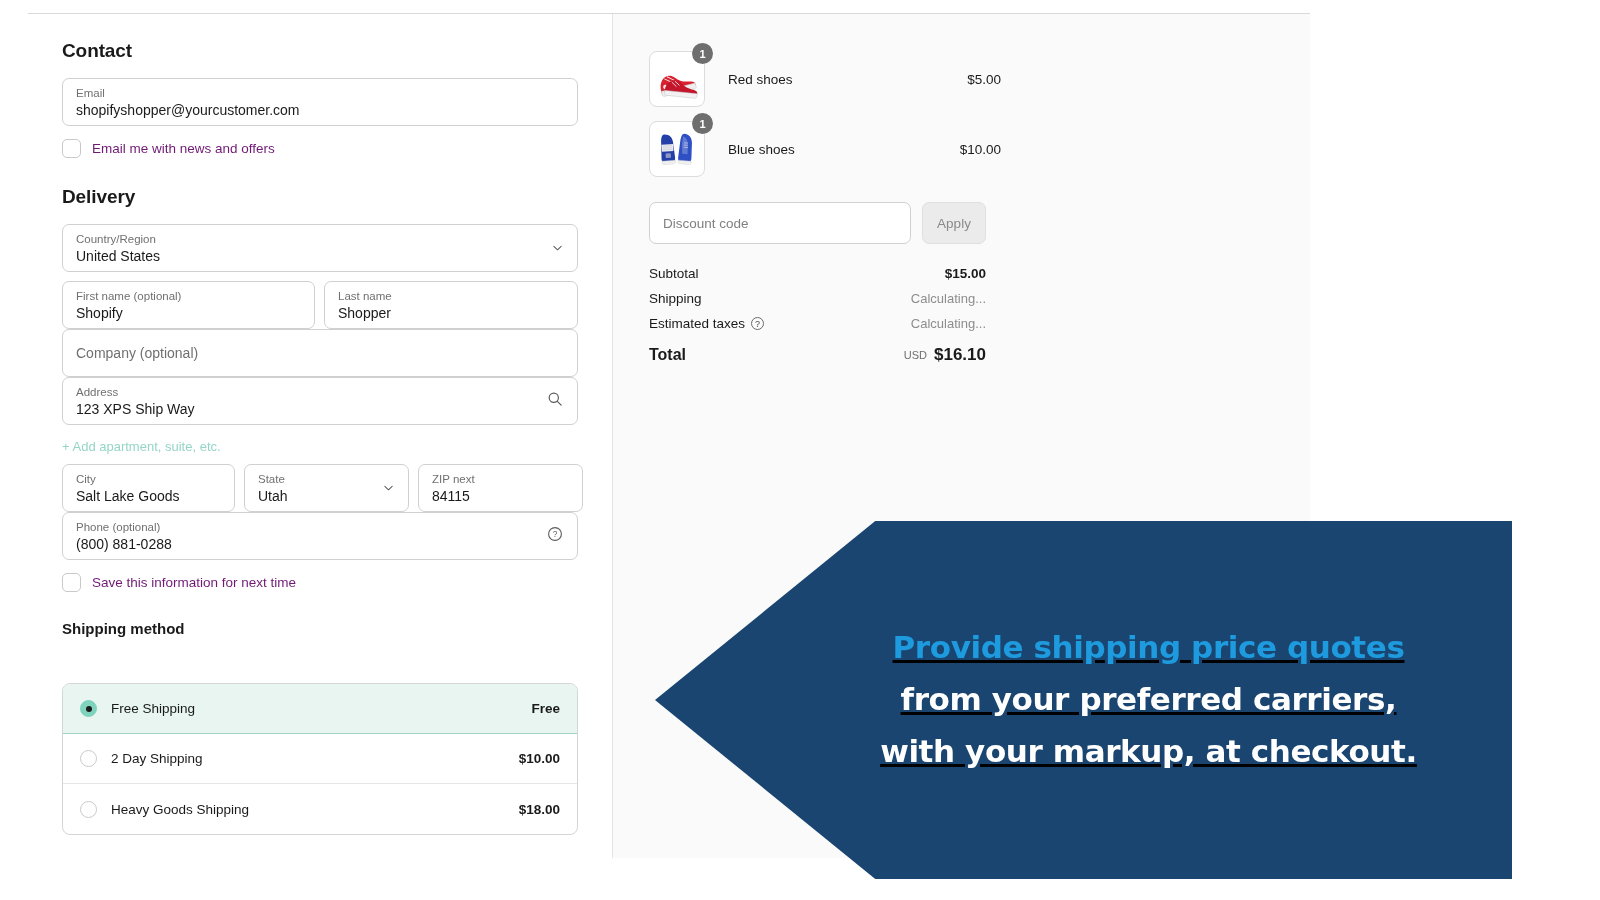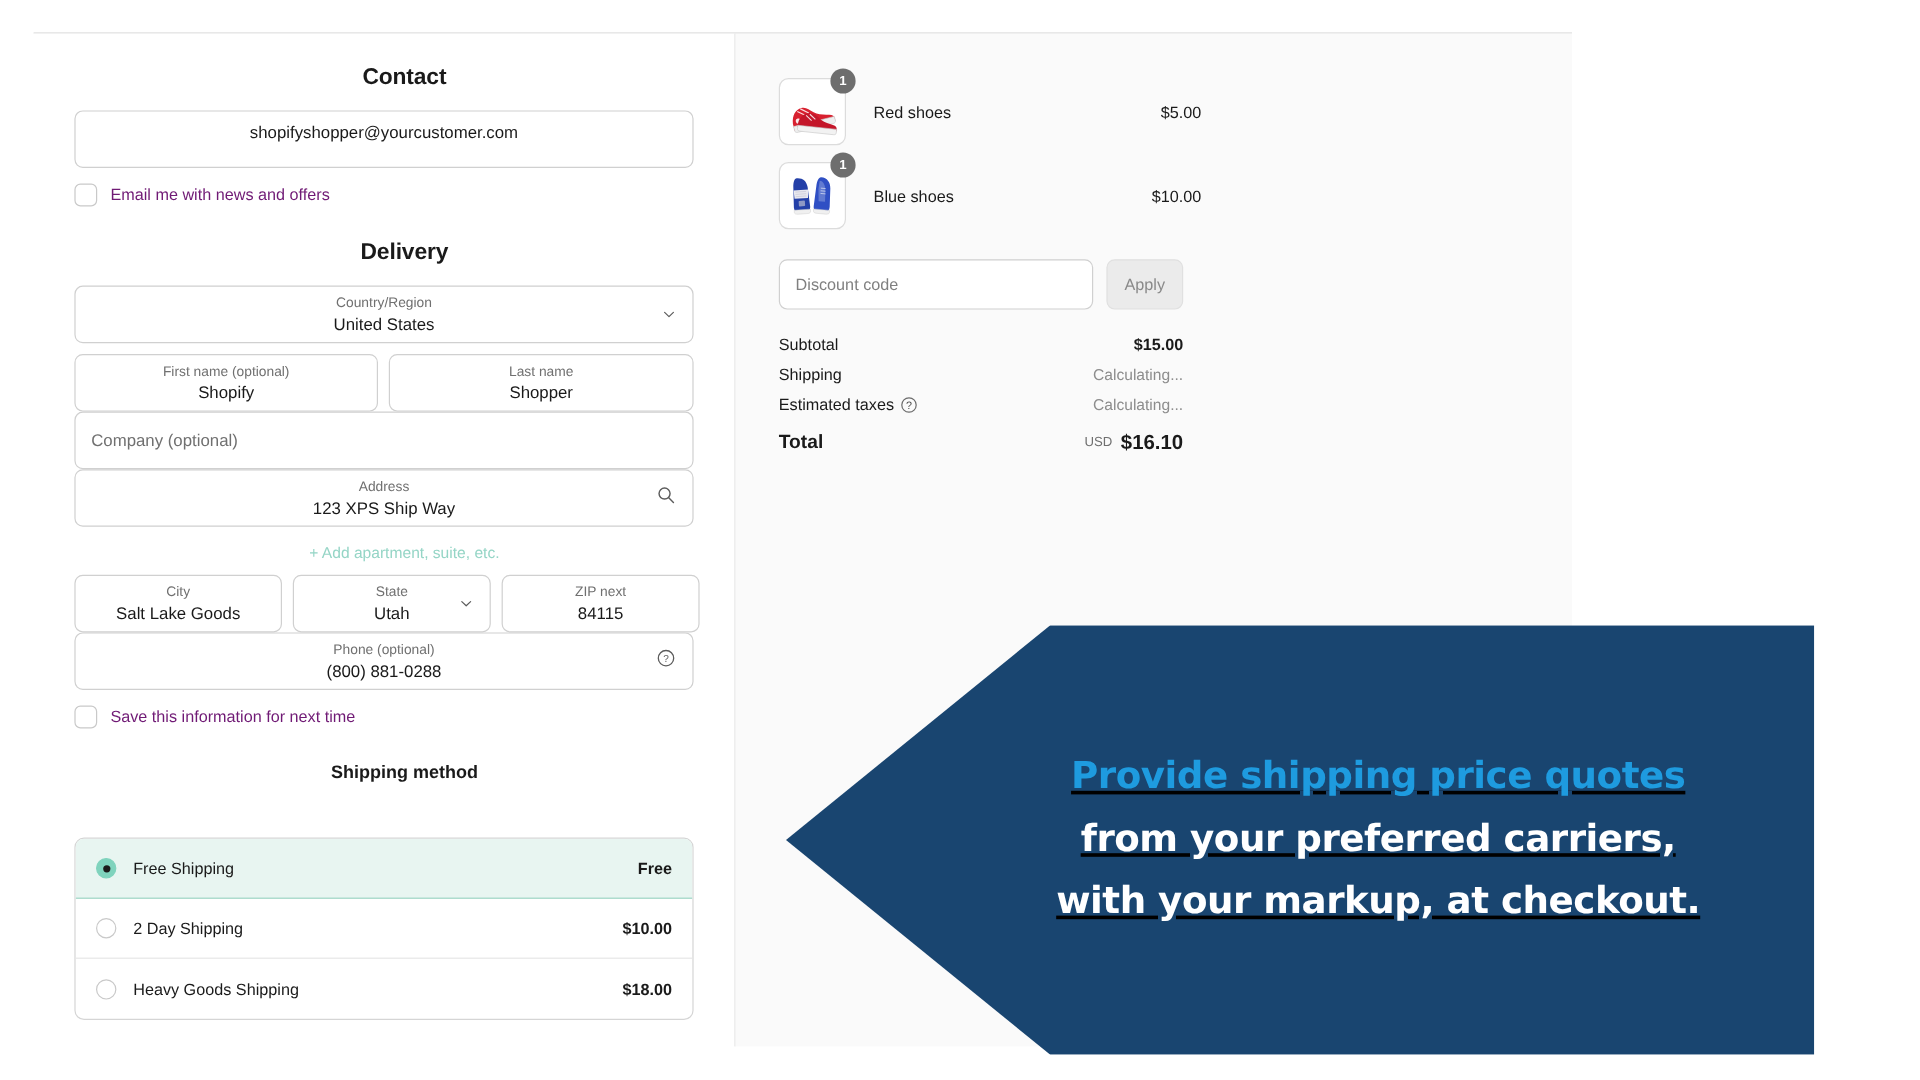--- a/index.html
+++ b/index.html
@@ -7,25 +7,24 @@
     width: 1600px; height: 900px;
     background: #ffffff;
     font-family: "Liberation Sans", sans-serif;
     overflow: hidden;
   }
 
   .page { position: relative; width: 1600px; height: 900px; background: #ffffff; }
 
   
   .checkout {
-    position: absolute; left: 28px; top: 27px;
+    position: absolute; left: 28px; top: 13px;
     width: 1282px; height: 845px;
     border-top: 1px solid #d9d9d9;
     display: flex;
-    text-align: center;
   }
   .col-left {
     width: 585px; height: 100%;
     background: #ffffff;
     border-right: 1px solid #e3e3e3;
     padding: 26px 0 0 34px;
   }
   .col-right {
     flex: 1; height: 100%;
     background: #fafafa;
@@ -204,20 +203,21 @@
 
 <div class="page">
 
   <div class="checkout">
 
     <div class="col-left">
 
       <div class="sec-title contact">Contact</div>
 
       <div class="field">
+        <span class="lbl">Email</span>
         <span class="val">shopifyshopper@yourcustomer.com</span>
       </div>
 
       <div class="cbrow">
         <div class="cbox"></div>
         <span class="cblbl">Email me with news and offers</span>
       </div>
 
       <div class="sec-title delivery">Delivery</div>
 

